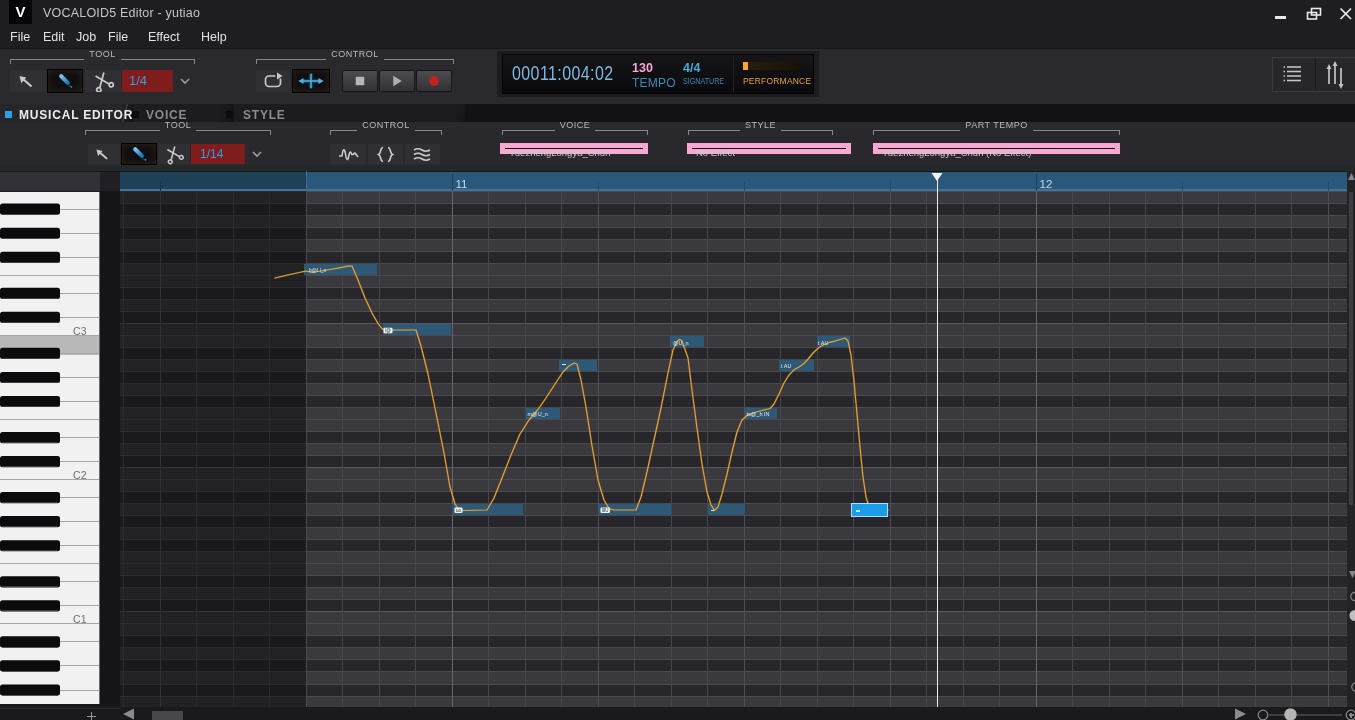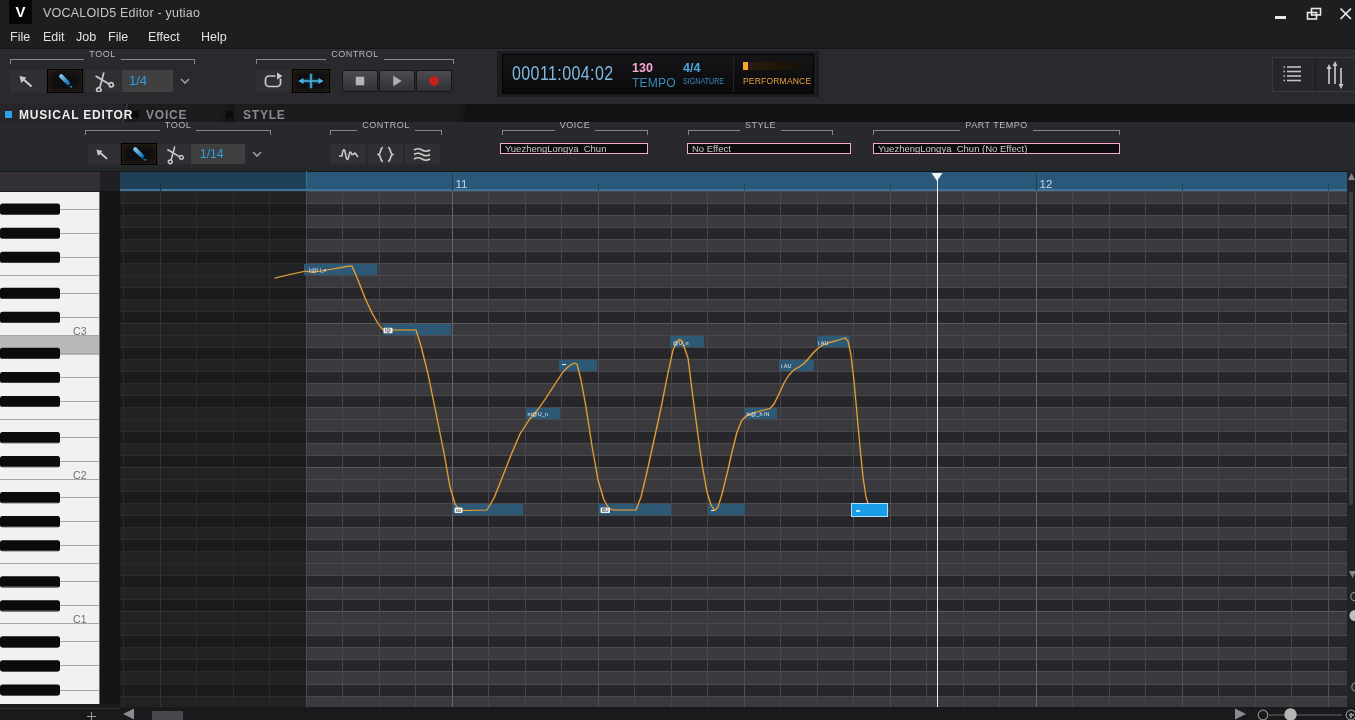--- a/index.html
+++ b/index.html
@@ -13,26 +13,26 @@
 .mi { position:absolute; top:30px; font-size:12.5px; color:#e2e2e4; }
 #toolbar1 { left:0; top:48px; width:1355px; height:56px; background:#2a2a2e; border-top:1px solid #161619;}
 .frm { position:absolute; display:flex; align-items:flex-end; height:6px; }
 .frm i { flex:1; height:5px; border-top:1px solid #87878b; border-left:1px solid #87878b; }
 .frm i.r { border-left:none; border-right:1px solid #87878b; }
 .frm b { font-size:9px; font-weight:normal; color:#b8b8bc; padding:0 5px; position:relative; top:-5px;
   letter-spacing:0.5px; white-space:nowrap;}
 .btn { position:absolute; background:#303034; display:flex; align-items:center; justify-content:center; }
 .btn.sel { background:#0f0f12; border:1px solid #000; box-shadow:inset 0 0 7px rgba(130,80,15,0.32); }
 .btn.grad { background:linear-gradient(#4b4b50,#323236); border:1px solid #17171a; border-radius:2px; }
-.ddown { position:absolute; background:#404040; color:#2d9fe2; }
+.ddown { position:absolute; background:#7f1d1d; color:#2d9fe2; }
 #tabbar { left:0; top:104px; width:1355px; height:18px; background:#121215; }
 .tab { position:absolute; top:104px; height:18px; }
 .tabtxt { position:absolute; font-weight:bold; font-size:12px; letter-spacing:0.8px; top:4px; }
 #toolbar2 { left:0; top:122px; width:1355px; height:49px; background:#29292d; border-bottom:0; }
-.field { position:absolute; background:#0d0d0f; border:1px solid #f9a8d4; color:#c9c9cb;
+.field { position:absolute; background:#0d0d0f; border:5px solid #f9a8d4; color:#c9c9cb;
   font-size:9.5px; padding-left:4px; }
 svg { display:block; }
 #ed { position:absolute; left:0; top:171px; }
 .wbtn { position:absolute; top:0; height:27px; display:flex; align-items:center; justify-content:center; }
 </style></head>
 <body>
 <div id="app">
 <div id="titlebar" class="abs"></div>
 <div id="vlogo" class="abs">V</div>
 <div id="title" class="abs">VOCALOID5 Editor - yutiao</div>

